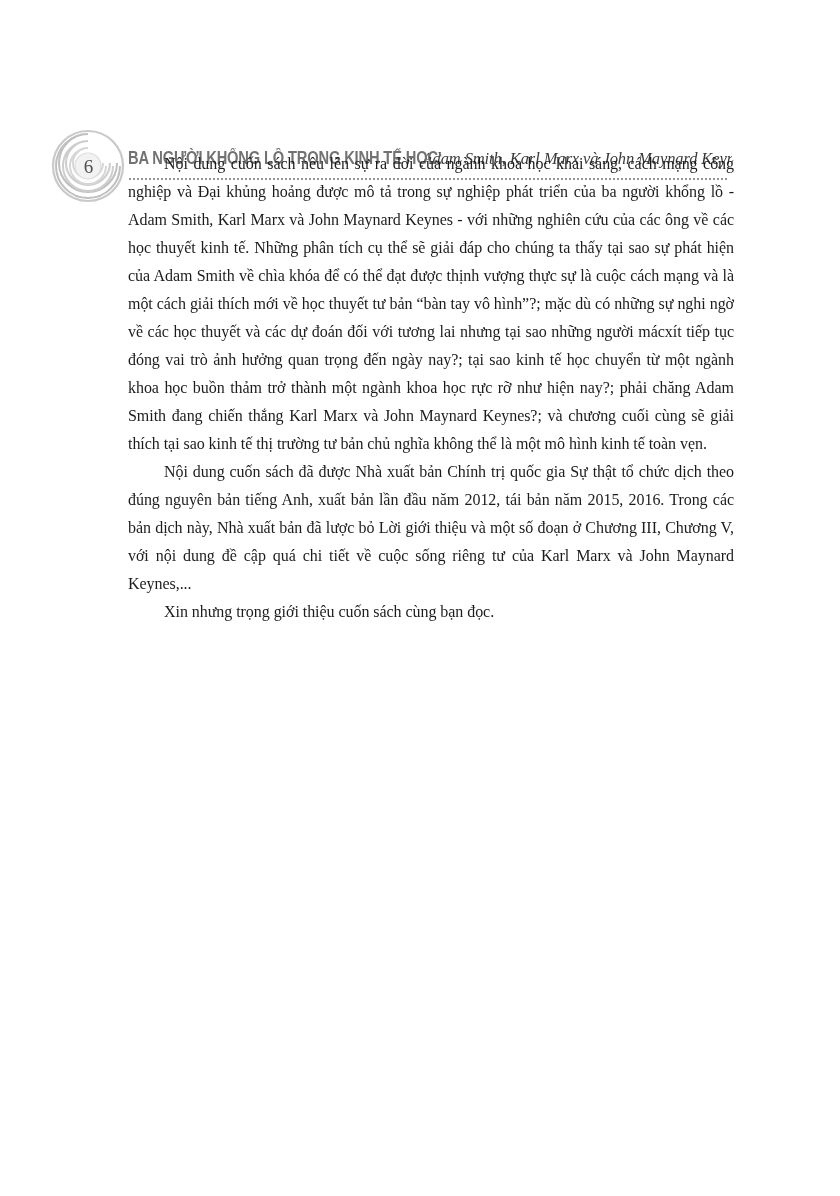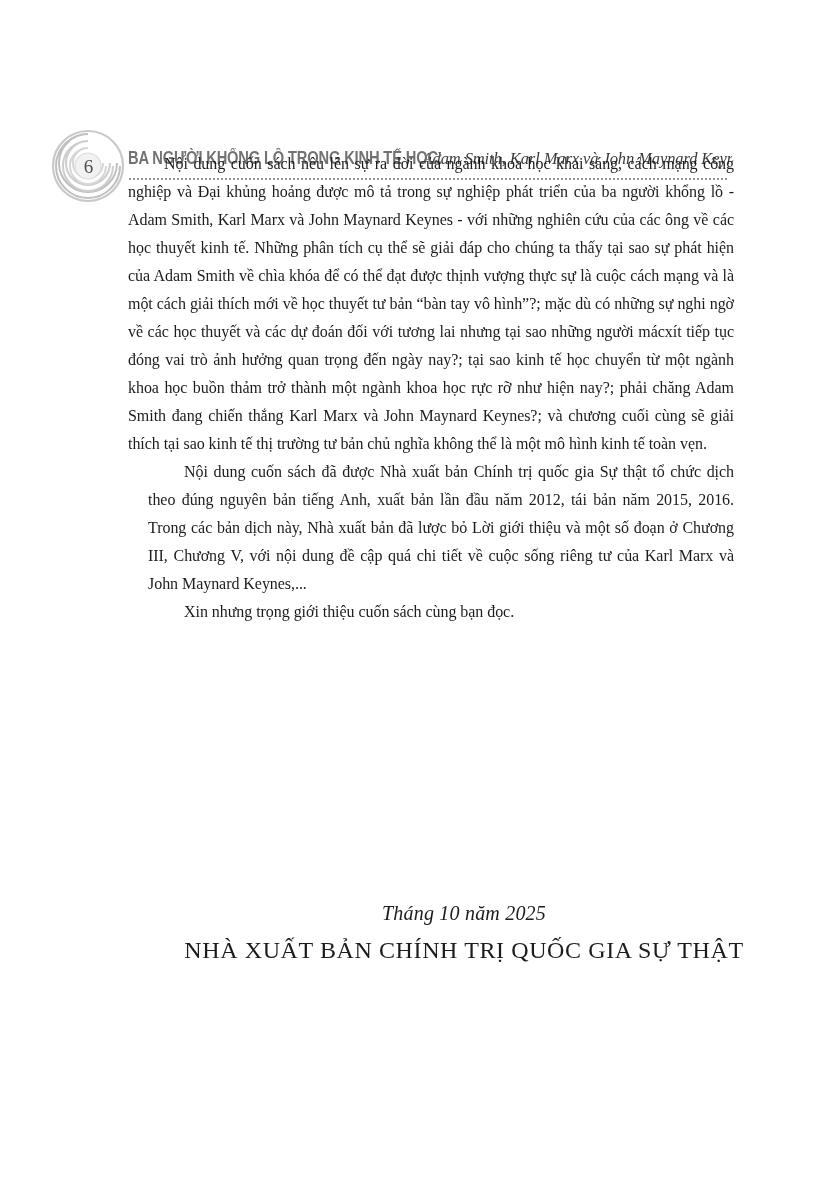--- a/index.html
+++ b/index.html
@@ -115,21 +115,20 @@
     text-justify: inter-word;
     font-family: Liberation Serif, serif;
     font-size: 16px;
     line-height: 28px;
     color: #1c1c1c;
     text-indent: 36px;
     letter-spacing: -0.05px;
   }
   .para + .para {
     margin-top: 0px;
-    margin-left: 20px;
   }
   .para.last-line-left {
     text-align-last: left;
   }
 
   
   .signature {
     position: absolute;
     left: 128px;
     top: 898px;
@@ -185,18 +184,14 @@
     </div>
     <div class="head-rule"></div>
   </div>
 
   <div class="body-block">
     <p class="para">Nội dung cuốn sách nêu lên sự ra đời của ngành khoa học khai sáng, cách mạng công nghiệp và Đại khủng hoảng được mô tả trong sự nghiệp phát triển của ba người khổng lồ - Adam Smith, Karl Marx và John Maynard Keynes - với những nghiên cứu của các ông về các học thuyết kinh tế. Những phân tích cụ thể sẽ giải đáp cho chúng ta thấy tại sao sự phát hiện của Adam Smith về chìa khóa để có thể đạt được thịnh vượng thực sự là cuộc cách mạng và là một cách giải thích mới về học thuyết tư bản “bàn tay vô hình”?; mặc dù có những sự nghi ngờ về các học thuyết và các dự đoán đối với tương lai nhưng tại sao những người mácxít tiếp tục đóng vai trò ảnh hưởng quan trọng đến ngày nay?; tại sao kinh tế học chuyển từ một ngành khoa học buồn thảm trở thành một ngành khoa học rực rỡ như hiện nay?; phải chăng Adam Smith đang chiến thắng Karl Marx và John Maynard Keynes?; và chương cuối cùng sẽ giải thích tại sao kinh tế thị trường tư bản chủ nghĩa không thể là một mô hình kinh tế toàn vẹn.</p>
     <p class="para last-line-left">Nội dung cuốn sách đã được Nhà xuất bản Chính trị quốc gia Sự thật tổ chức dịch theo đúng nguyên bản tiếng Anh, xuất bản lần đầu năm 2012, tái bản năm 2015, 2016. Trong các bản dịch này, Nhà xuất bản đã lược bỏ Lời giới thiệu và một số đoạn ở Chương III, Chương V, với nội dung đề cập quá chi tiết về cuộc sống riêng tư của Karl Marx và John Maynard Keynes,...</p>
     <p class="para last-line-left">Xin nhưng trọng giới thiệu cuốn sách cùng bạn đọc.</p>
   </div>
 
-  <div class="signature">
-    <div class="sig-date">Tháng 10 năm 2025</div>
-    <div class="sig-publisher">NHÀ XUẤT BẢN CHÍNH TRỊ QUỐC GIA SỰ THẬT</div>
-  </div>
 
 </div>
 
 </body></html>

